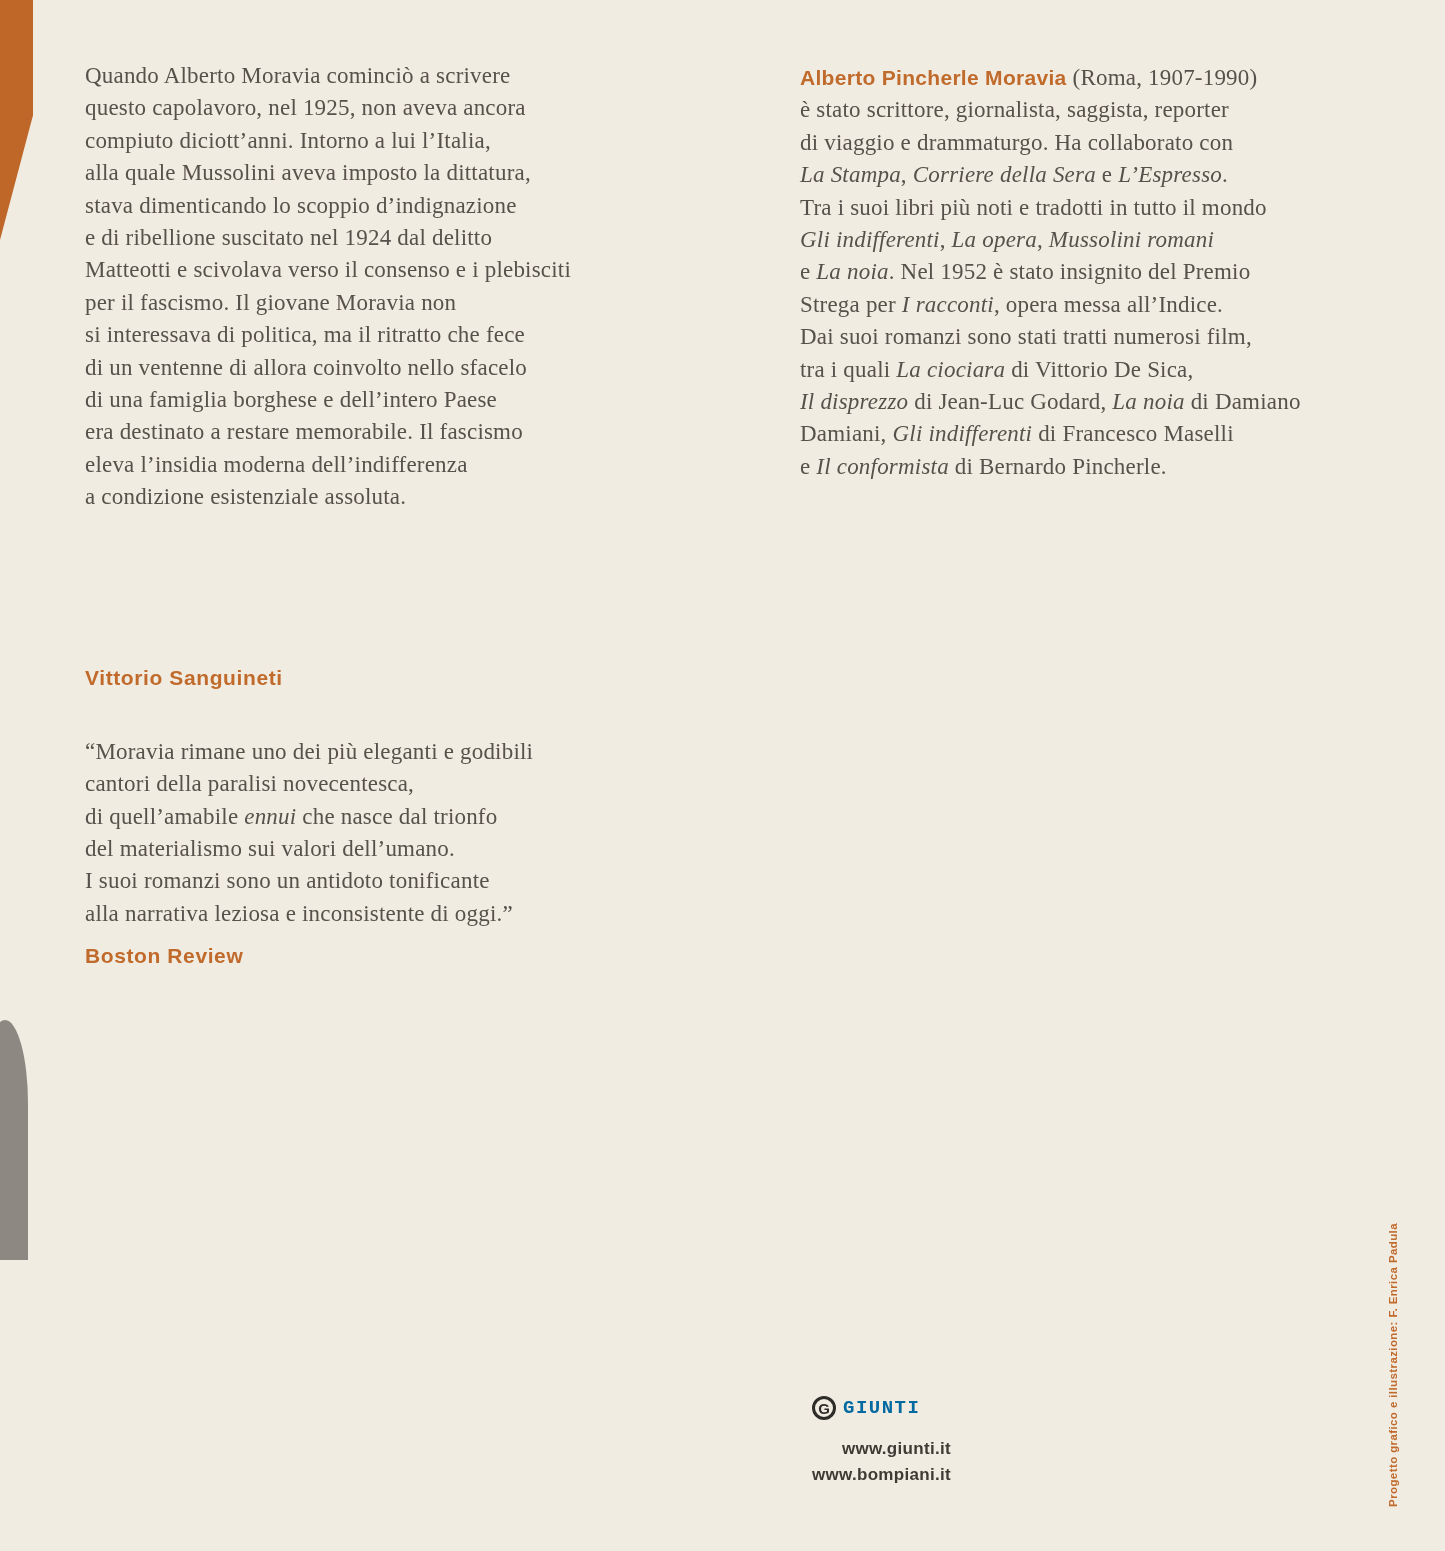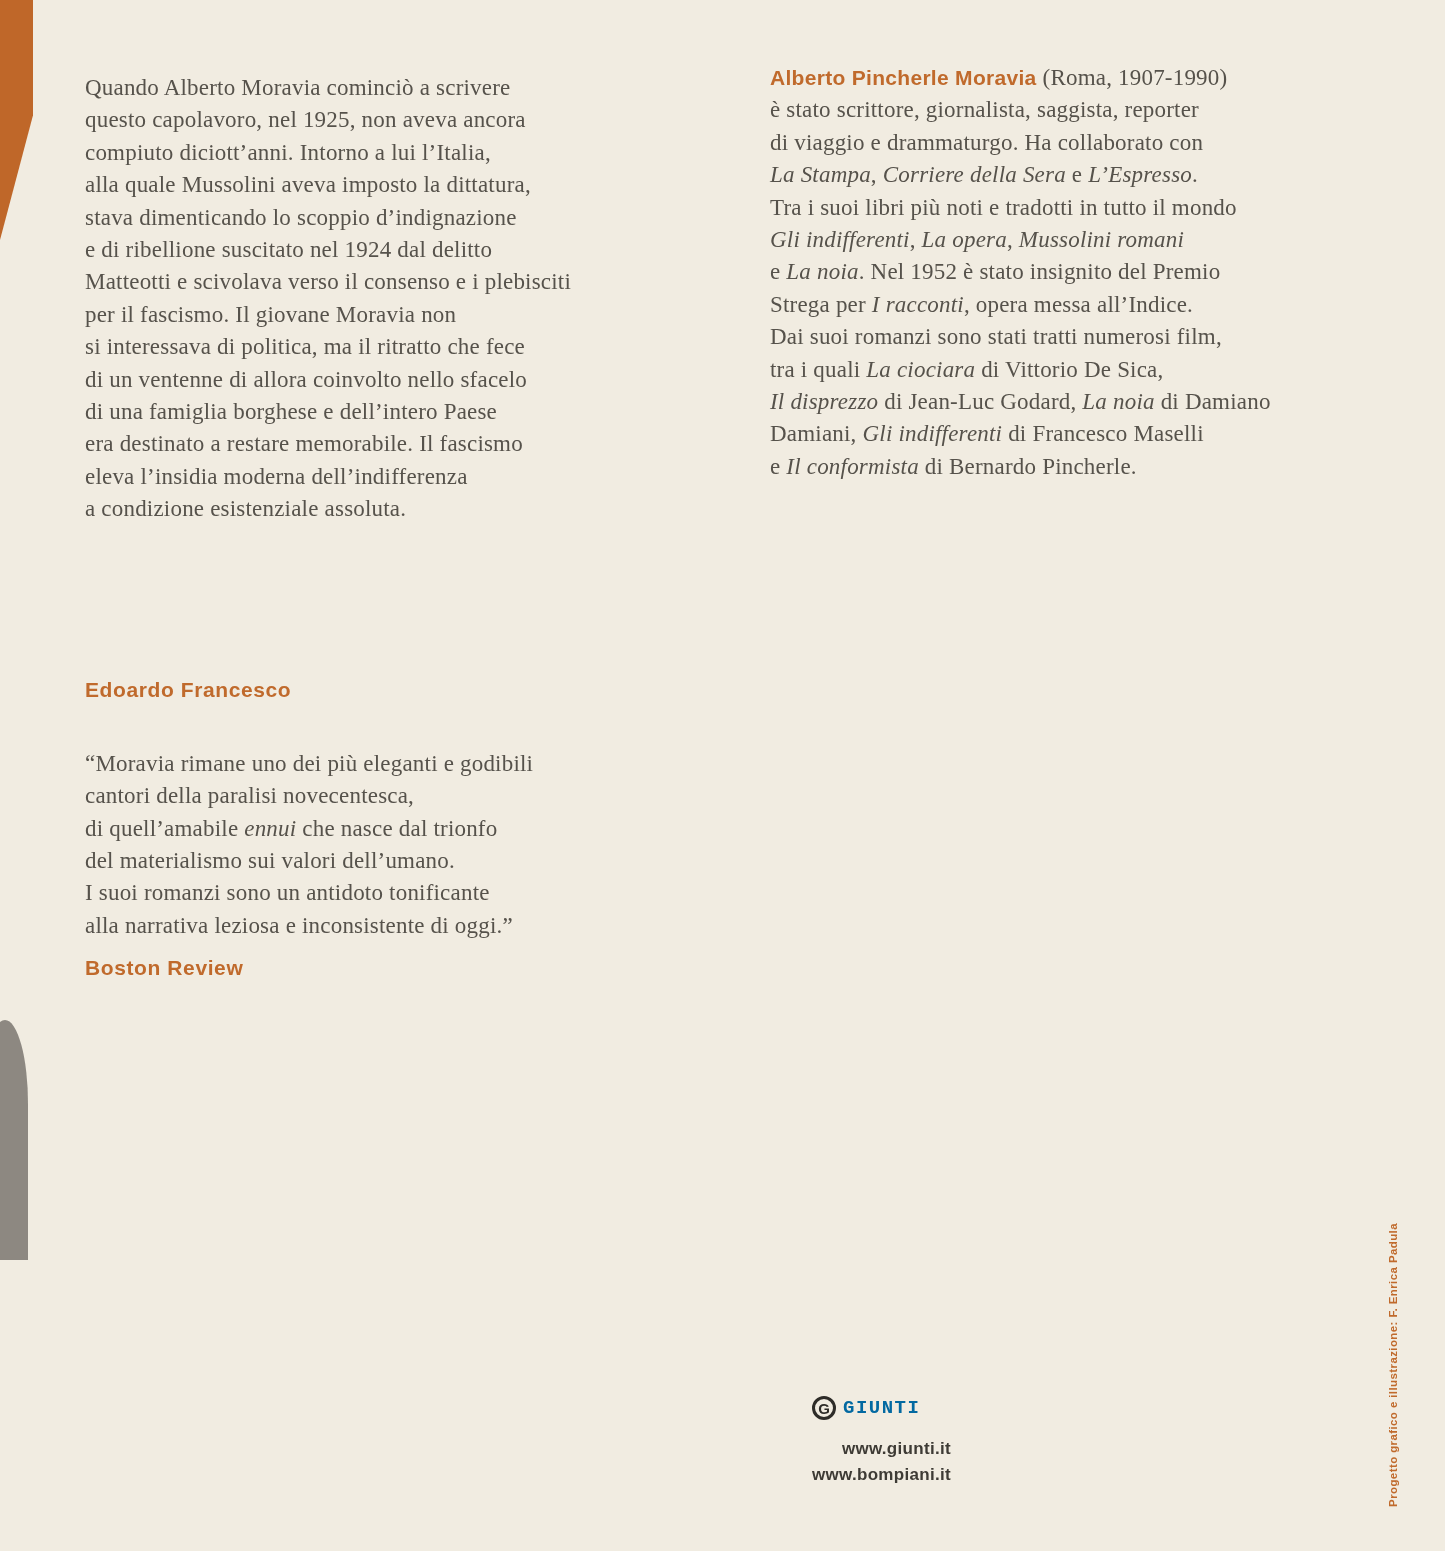--- a/index.html
+++ b/index.html
@@ -58,26 +58,26 @@
   .body-text {
     margin: 0;
     font-size: 23px;
     line-height: 32.4px;
     color: #56524b;
     white-space: pre-line;
     letter-spacing: 0.2px;
   }
   .col-left {
     position: absolute;
-    left: 85px; top: 72px;
+    left: 85px; top: 60px;
     width: 640px;
   }
   .col-right {
     position: absolute;
-    left: 770px; top: 62px;
+    left: 800px; top: 62px;
     width: 600px;
   }
   .quote-first { margin-top: 152px; }
   .quote-second { margin-top: 46px; }
   .attribution {
     margin: 14px 0 0 0;
     font-family: "Liberation Sans", sans-serif;
     font-weight: bold;
     font-size: 21px;
     letter-spacing: 0.6px;
@@ -170,21 +170,21 @@
 Matteotti e scivolava verso il consenso e i plebisciti
 per il fascismo. Il giovane Moravia non
 si interessava di politica, ma il ritratto che fece
 di un ventenne di allora coinvolto nello sfacelo
 di una famiglia borghese e dell’intero Paese
 era destinato a restare memorabile. Il fascismo
 eleva l’insidia moderna dell’indifferenza
 a condizione esistenziale assoluta.</p>
 
     <div class="quote-first">
-      <p class="attribution">Edoardo Francesco</p>
+      <p class="attribution">Vittorio Sanguineti</p>
     </div>
 
     <div class="quote-second">
       <p class="body-text rich"><span>“Moravia rimane uno dei più eleganti e godibili
 cantori della paralisi novecentesca,
 di quell’amabile </span><span class="i">ennui</span><span> che nasce dal trionfo
 del materialismo sui valori dell’umano.
 I suoi romanzi sono un antidoto tonificante
 alla narrativa leziosa e inconsistente di oggi.”</span></p>
       <p class="attribution">Boston Review</p>

